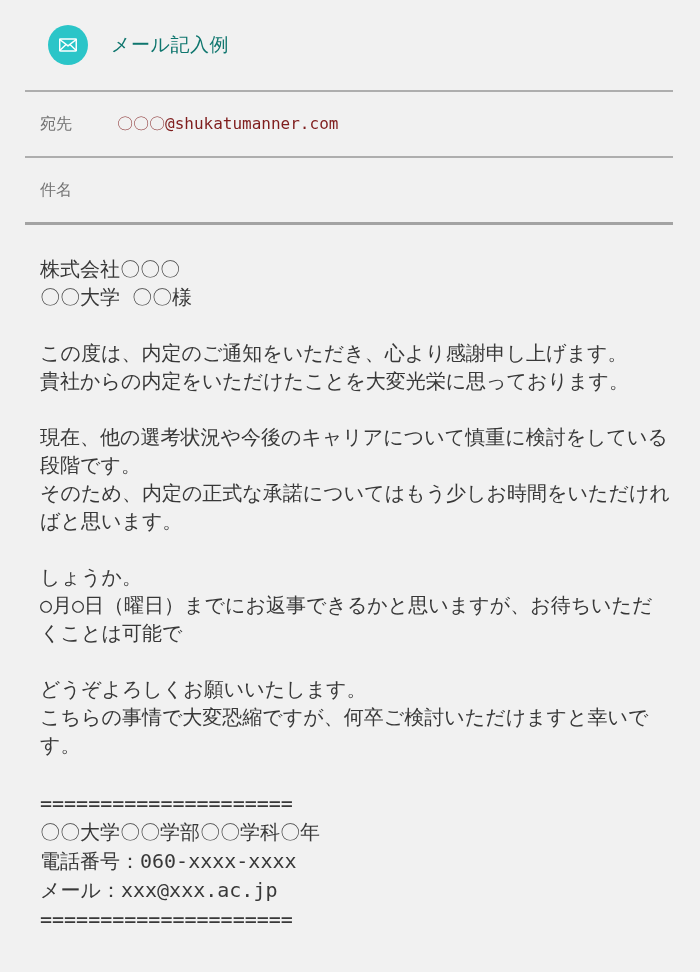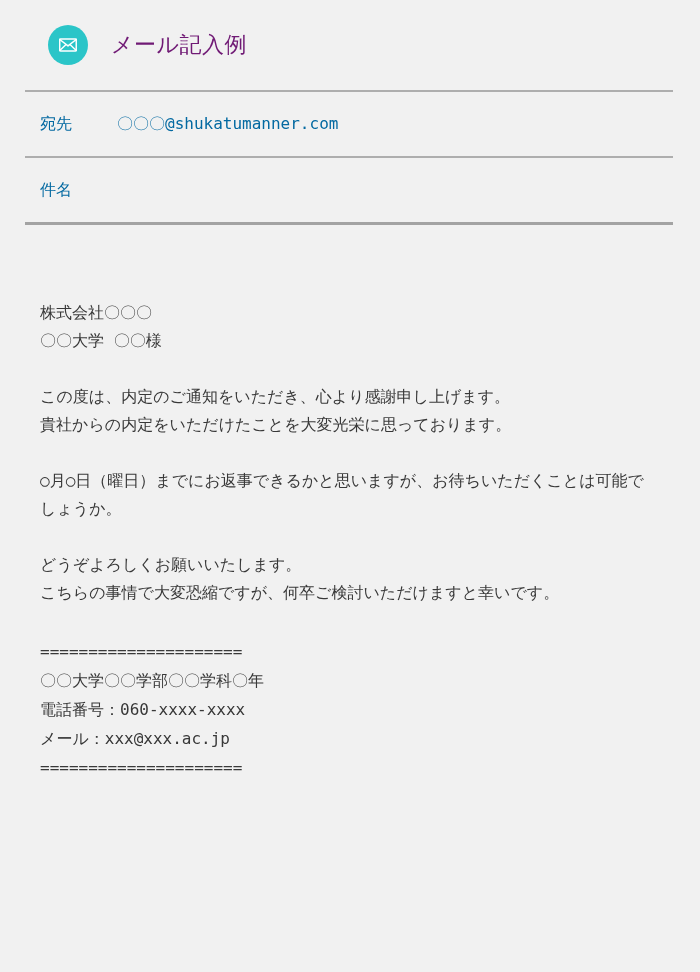--- a/index.html
+++ b/index.html
@@ -20,44 +20,43 @@
   }
   .icon-circle {
     width: 40px; height: 40px; border-radius: 50%;
     background: #2bc5c8;
     display: flex; align-items: center; justify-content: center;
     flex: 0 0 auto;
   }
   .icon-circle svg { display: block; }
   .page-title {
     margin: 0 0 0 23px;
-    font-size: 22px; font-weight: 500; color: #701a75;
+    font-size: 19px; font-weight: 500; color: #0f766e;
     letter-spacing: 0.5px;
   }
 
   
   .divider { height: 2px; background: #aeaeae; margin: 0 27px 0 25px; }
   .divider.thick { height: 3px; background: #a3a3a3; }
 
   
   .field-row {
     height: 64px;
     display: flex; align-items: center;
     padding-left: 40px; box-sizing: border-box;
     font-size: 16px;
   }
-  .field-label { width: 77px; flex: 0 0 auto; color: #0369a1; }
-  .field-value { color: #0369a1; white-space: nowrap; }
+  .field-label { width: 77px; flex: 0 0 auto; color: #737373; }
+  .field-value { color: #7f1d1d; white-space: nowrap; }
 
   
   .email-body {
     padding: 30px 30px 0 40px;
-    font-size: 16px;
+    font-size: 20px;
     line-height: 28px;
-    margin-top: 44px;
   }
   .paragraph { margin: 0 0 28px 0; }
   .paragraph.signature { margin-top: 30px; line-height: 29px; margin-bottom: 0; }
   .body-line { white-space: pre-wrap; }
 </style>
 </head>
 <body style="background: rgb(241, 241, 241); color: rgb(56, 56, 56);">
 
 <div class="page">
 
@@ -91,22 +90,26 @@
   <div class="email-body">
       <div class="paragraph">
         <div class="body-line">株式会社〇〇〇</div>
         <div class="body-line">〇〇大学 〇〇様</div>
       </div>
       <div class="paragraph">
         <div class="body-line">この度は、内定のご通知をいただき、心より感謝申し上げます。</div>
         <div class="body-line">貴社からの内定をいただけたことを大変光栄に思っております。</div>
       </div>
       <div class="paragraph">
+        <div class="body-line">現在、他の選考状況や今後のキャリアについて慎重に検討をしている段階です。</div>
+        <div class="body-line">そのため、内定の正式な承諾についてはもう少しお時間をいただければと思います。</div>
+      </div>
+      <div class="paragraph">
+        <div class="body-line">しょうか。</div>
         <div class="body-line">○月○日（曜日）までにお返事できるかと思いますが、お待ちいただくことは可能で</div>
-        <div class="body-line">しょうか。</div>
       </div>
       <div class="paragraph">
         <div class="body-line">どうぞよろしくお願いいたします。</div>
         <div class="body-line">こちらの事情で大変恐縮ですが、何卒ご検討いただけますと幸いです。</div>
       </div>
       <div class="paragraph signature">
         <div class="body-line">=====================</div>
         <div class="body-line">〇〇大学〇〇学部〇〇学科〇年</div>
         <div class="body-line">電話番号：060-xxxx-xxxx</div>
         <div class="body-line">メール：xxx@xxx.ac.jp</div>

